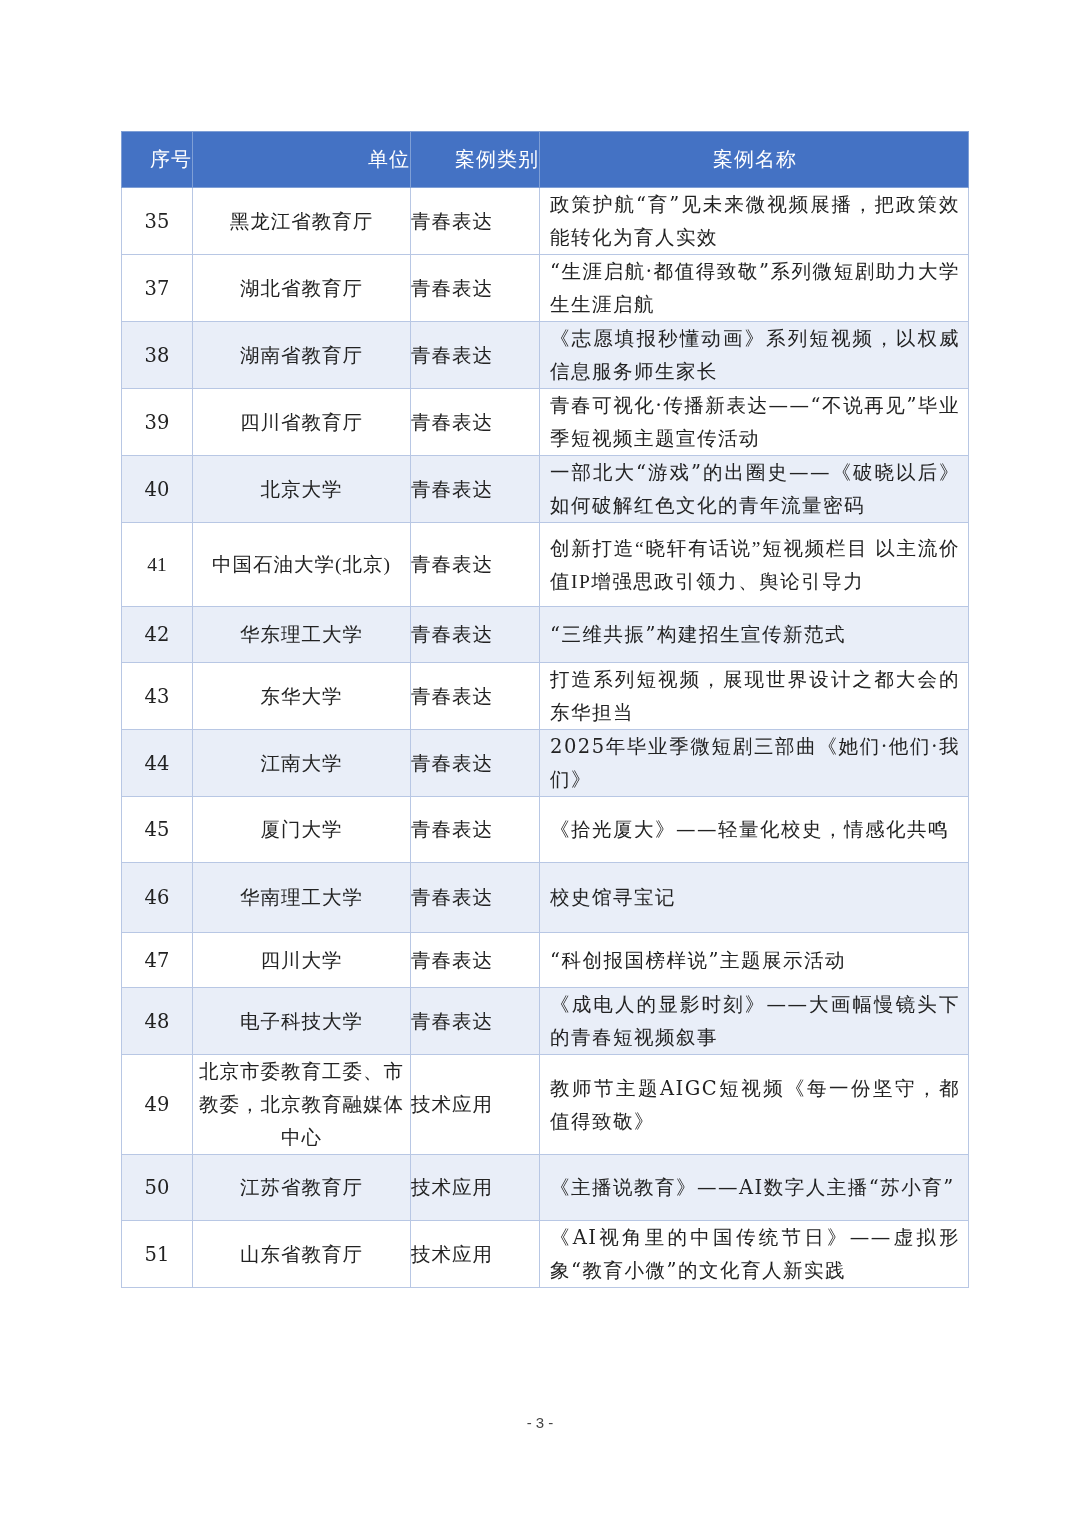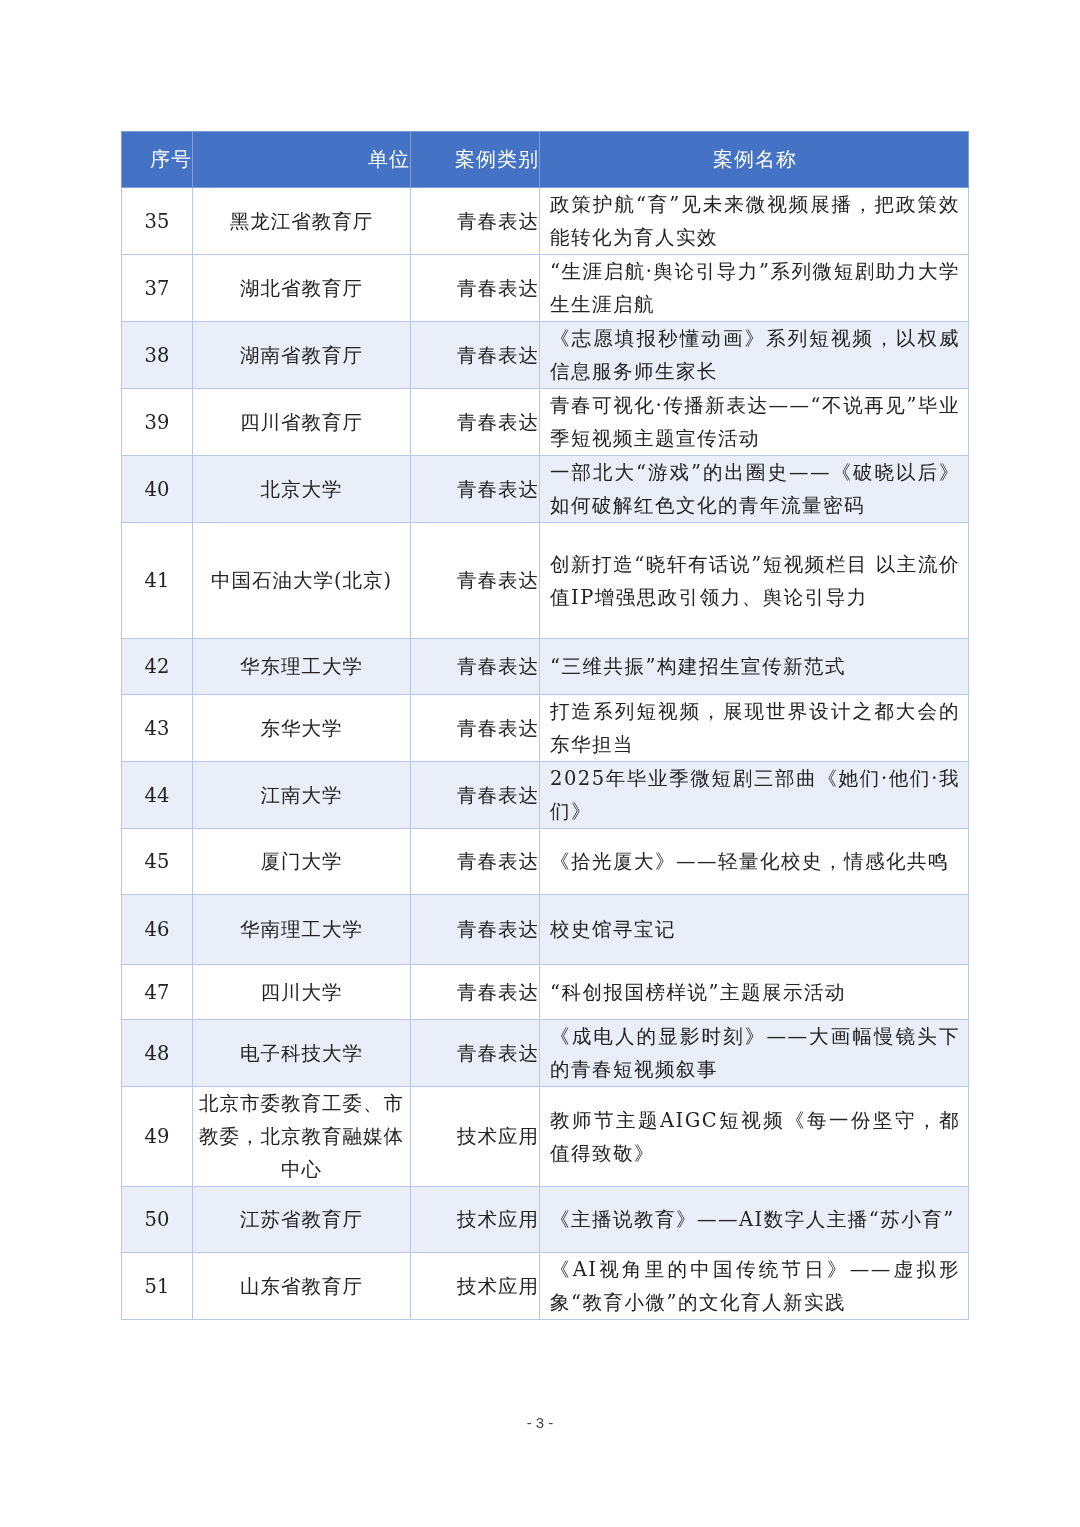--- a/index.html
+++ b/index.html
@@ -7,21 +7,21 @@
          font-family: "DejaVu Serif", "Liberation Serif", serif; color: #222; }
   .tbl { position: absolute; left: 121px; top: 131px; width: 828px;
          border-collapse: collapse; table-layout: fixed; }
   .tbl th, .tbl td { border: 1px solid #b8c7e4; padding: 0; vertical-align: middle; }
   .tbl th { background: #4472c4; color: #ffffff; font-weight: normal; font-size: 20px;
             height: 55px; text-align: right; letter-spacing: 1px; border-color: #7f9fd6; }
   .tbl td { font-size: 19.5px; line-height: 33px; }
   .tbl tr.shaded td { background: #e9eef8; }
   .c-no { width: 70px; text-align: center; }
   .c-unit { width: 217px; text-align: center; letter-spacing: 1px; }
-  .c-cat { width: 128px; text-align: right; letter-spacing: 1px; }
+  .c-cat { width: 128px; text-align: left; letter-spacing: 1px; }
   .c-name { width: 410px; text-align: justify; padding: 0 8px 0 10px !important; letter-spacing: 1.5px; }
   .page-num { position: absolute; left: 0; width: 1080px; top: 1414px; text-align: center;
               font-family: "Liberation Sans", sans-serif; font-size: 15px; color: #444; }
 </style>
 </head>
 <body>
 
 <table class="tbl">
   <thead>
     <tr>
@@ -35,41 +35,41 @@
       <tr style="height: 67px;">
         <td class="c-no">35</td>
         <td class="c-unit">黑龙江省教育厅</td>
         <td class="c-cat">青春表达</td>
         <td class="c-name">政策护航“育”见未来微视频展播，把政策效能转化为育人实效</td>
       </tr>
       <tr style="height: 67px;">
         <td class="c-no">37</td>
         <td class="c-unit">湖北省教育厅</td>
         <td class="c-cat">青春表达</td>
-        <td class="c-name">“生涯启航·舆论引导力”系列微短剧助力大学生生涯启航</td>
+        <td class="c-name">“生涯启航·都值得致敬”系列微短剧助力大学生生涯启航</td>
       </tr>
       <tr class="shaded" style="height: 66px;">
         <td class="c-no">38</td>
         <td class="c-unit">湖南省教育厅</td>
         <td class="c-cat">青春表达</td>
         <td class="c-name">《志愿填报秒懂动画》系列短视频，以权威信息服务师生家长</td>
       </tr>
       <tr style="height: 67px;">
         <td class="c-no">39</td>
         <td class="c-unit">四川省教育厅</td>
         <td class="c-cat">青春表达</td>
         <td class="c-name">青春可视化·传播新表达——“不说再见”毕业季短视频主题宣传活动</td>
       </tr>
       <tr class="shaded" style="height: 66px;">
         <td class="c-no">40</td>
         <td class="c-unit">北京大学</td>
         <td class="c-cat">青春表达</td>
         <td class="c-name">一部北大“游戏”的出圈史——《破晓以后》如何破解红色文化的青年流量密码</td>
       </tr>
-      <tr style="height: 116px;">
+      <tr style="height: 84px; font-family: Liberation Serif, serif;">
         <td class="c-no">41</td>
         <td class="c-unit">中国石油大学(北京)</td>
         <td class="c-cat">青春表达</td>
         <td class="c-name">创新打造“晓轩有话说”短视频栏目 以主流价值IP增强思政引领力、舆论引导力</td>
       </tr>
       <tr class="shaded" style="height: 56px;">
         <td class="c-no">42</td>
         <td class="c-unit">华东理工大学</td>
         <td class="c-cat">青春表达</td>
         <td class="c-name">“三维共振”构建招生宣传新范式</td>

